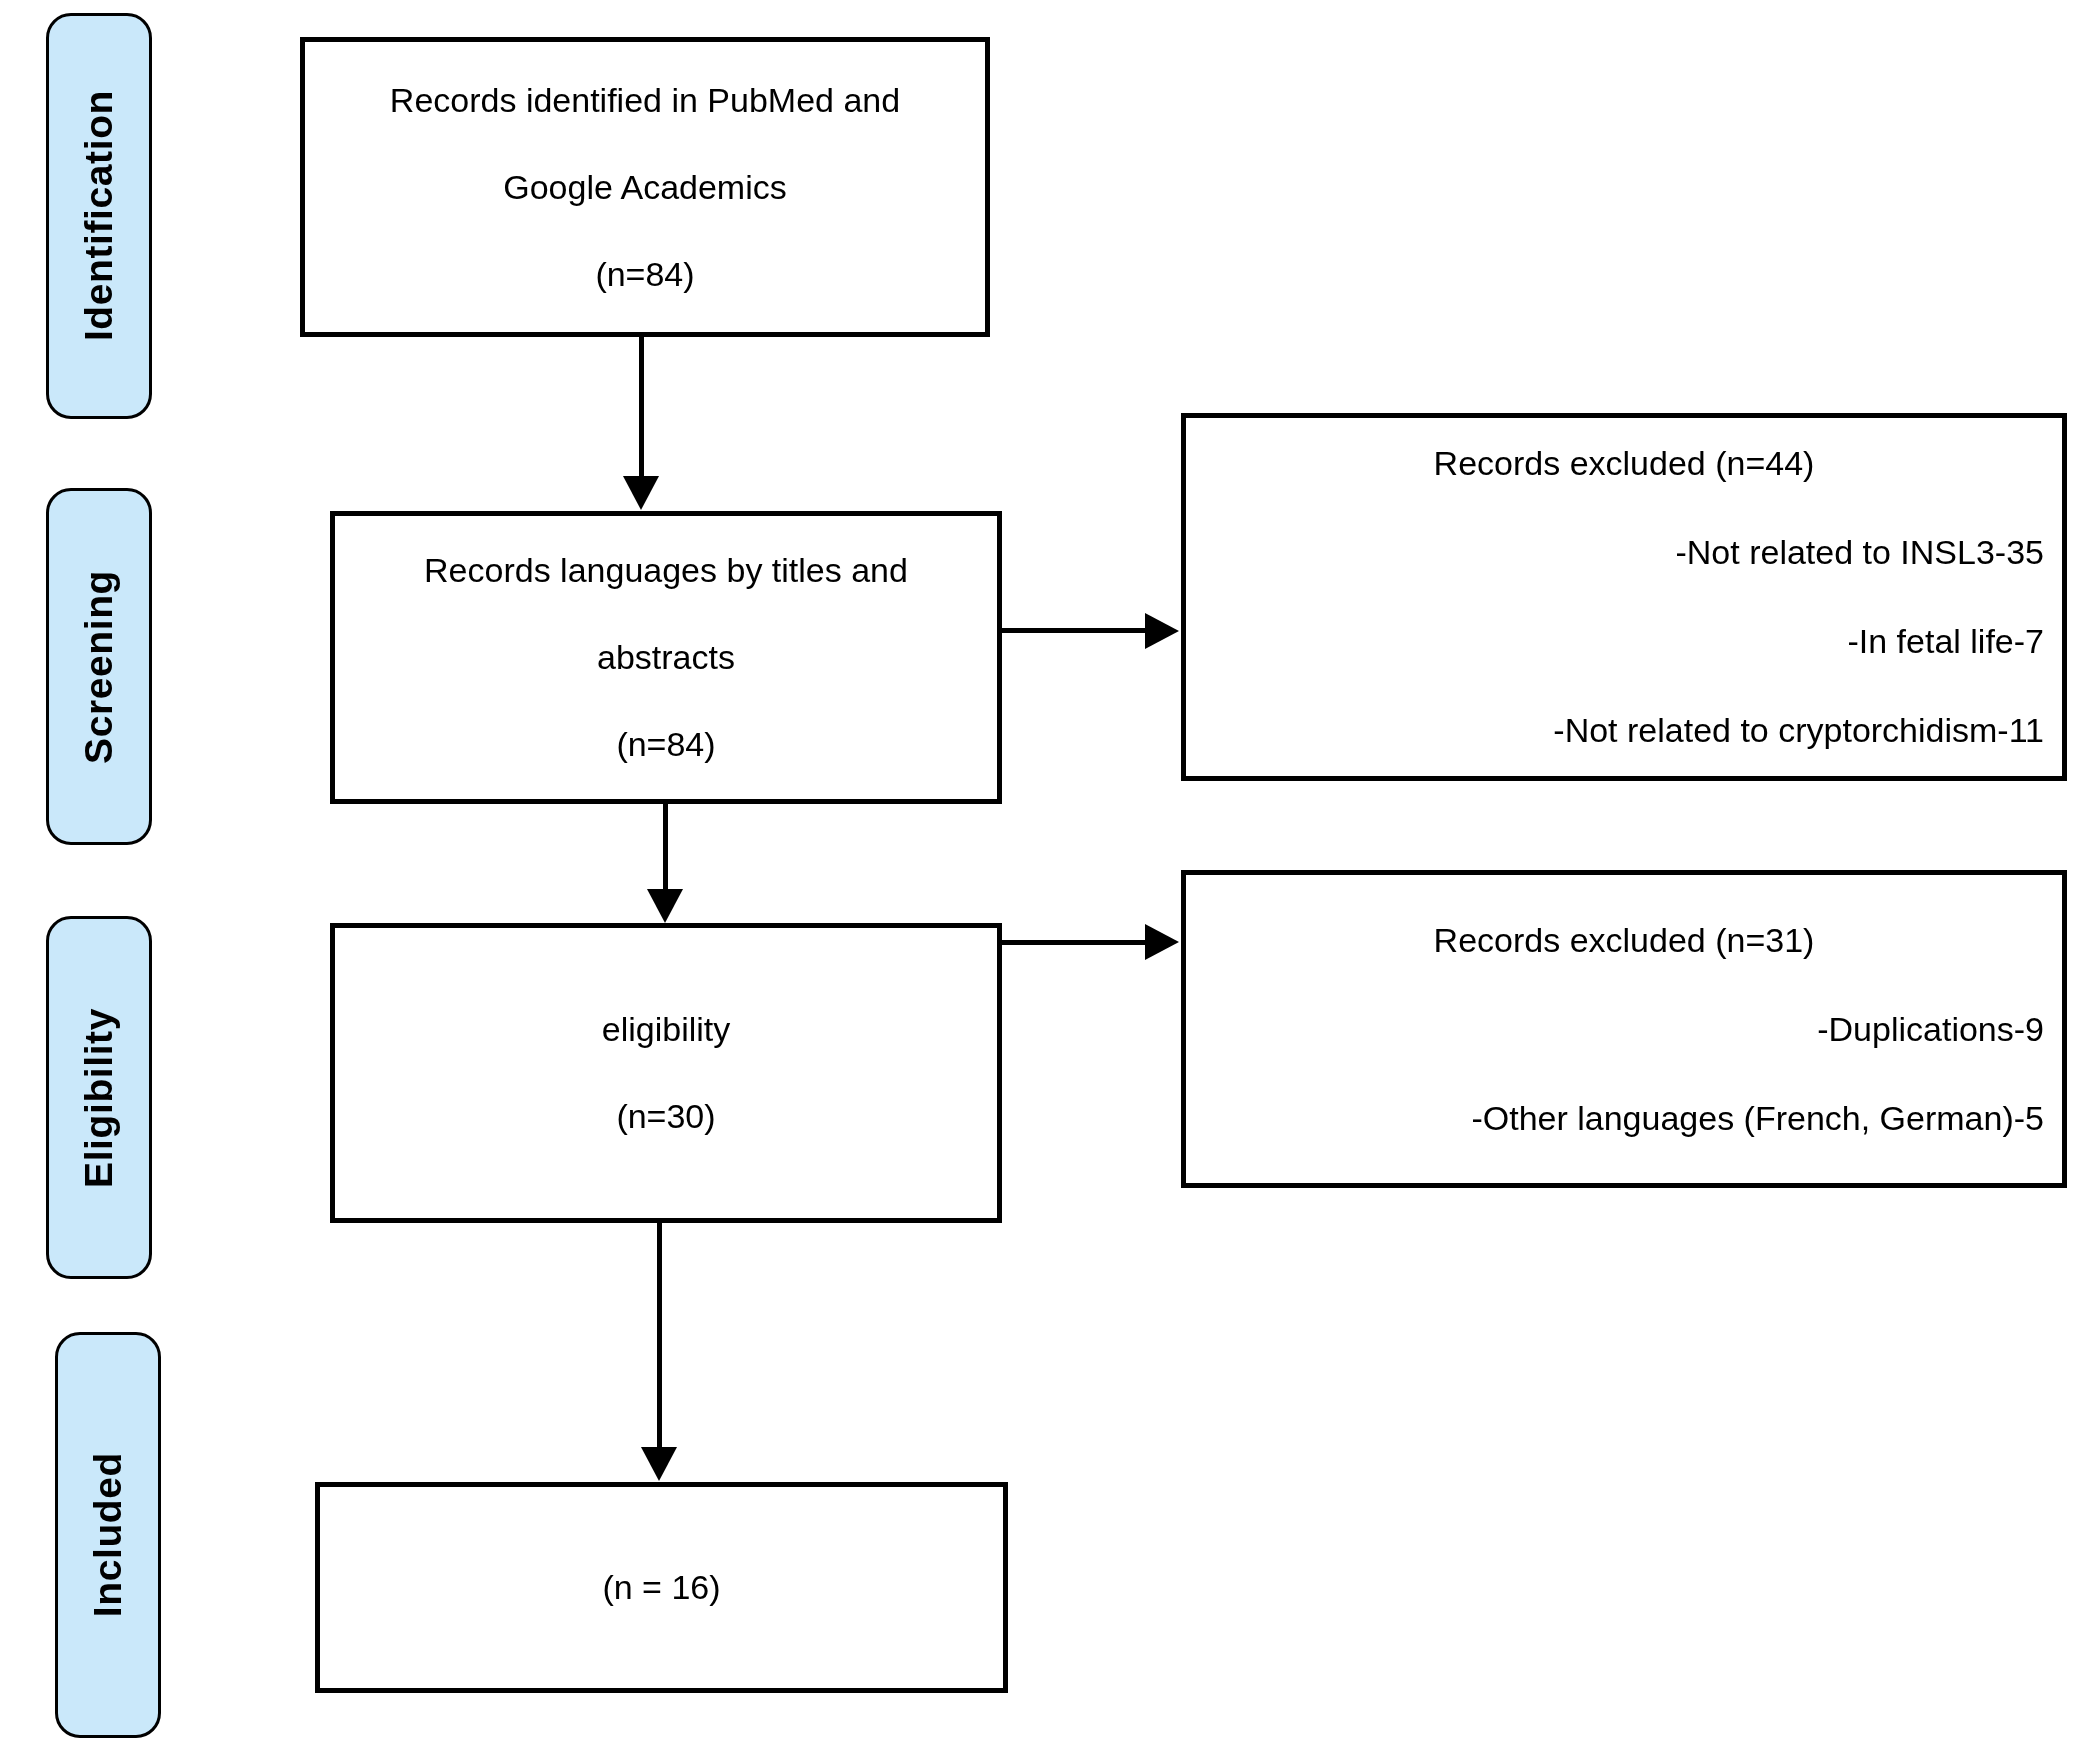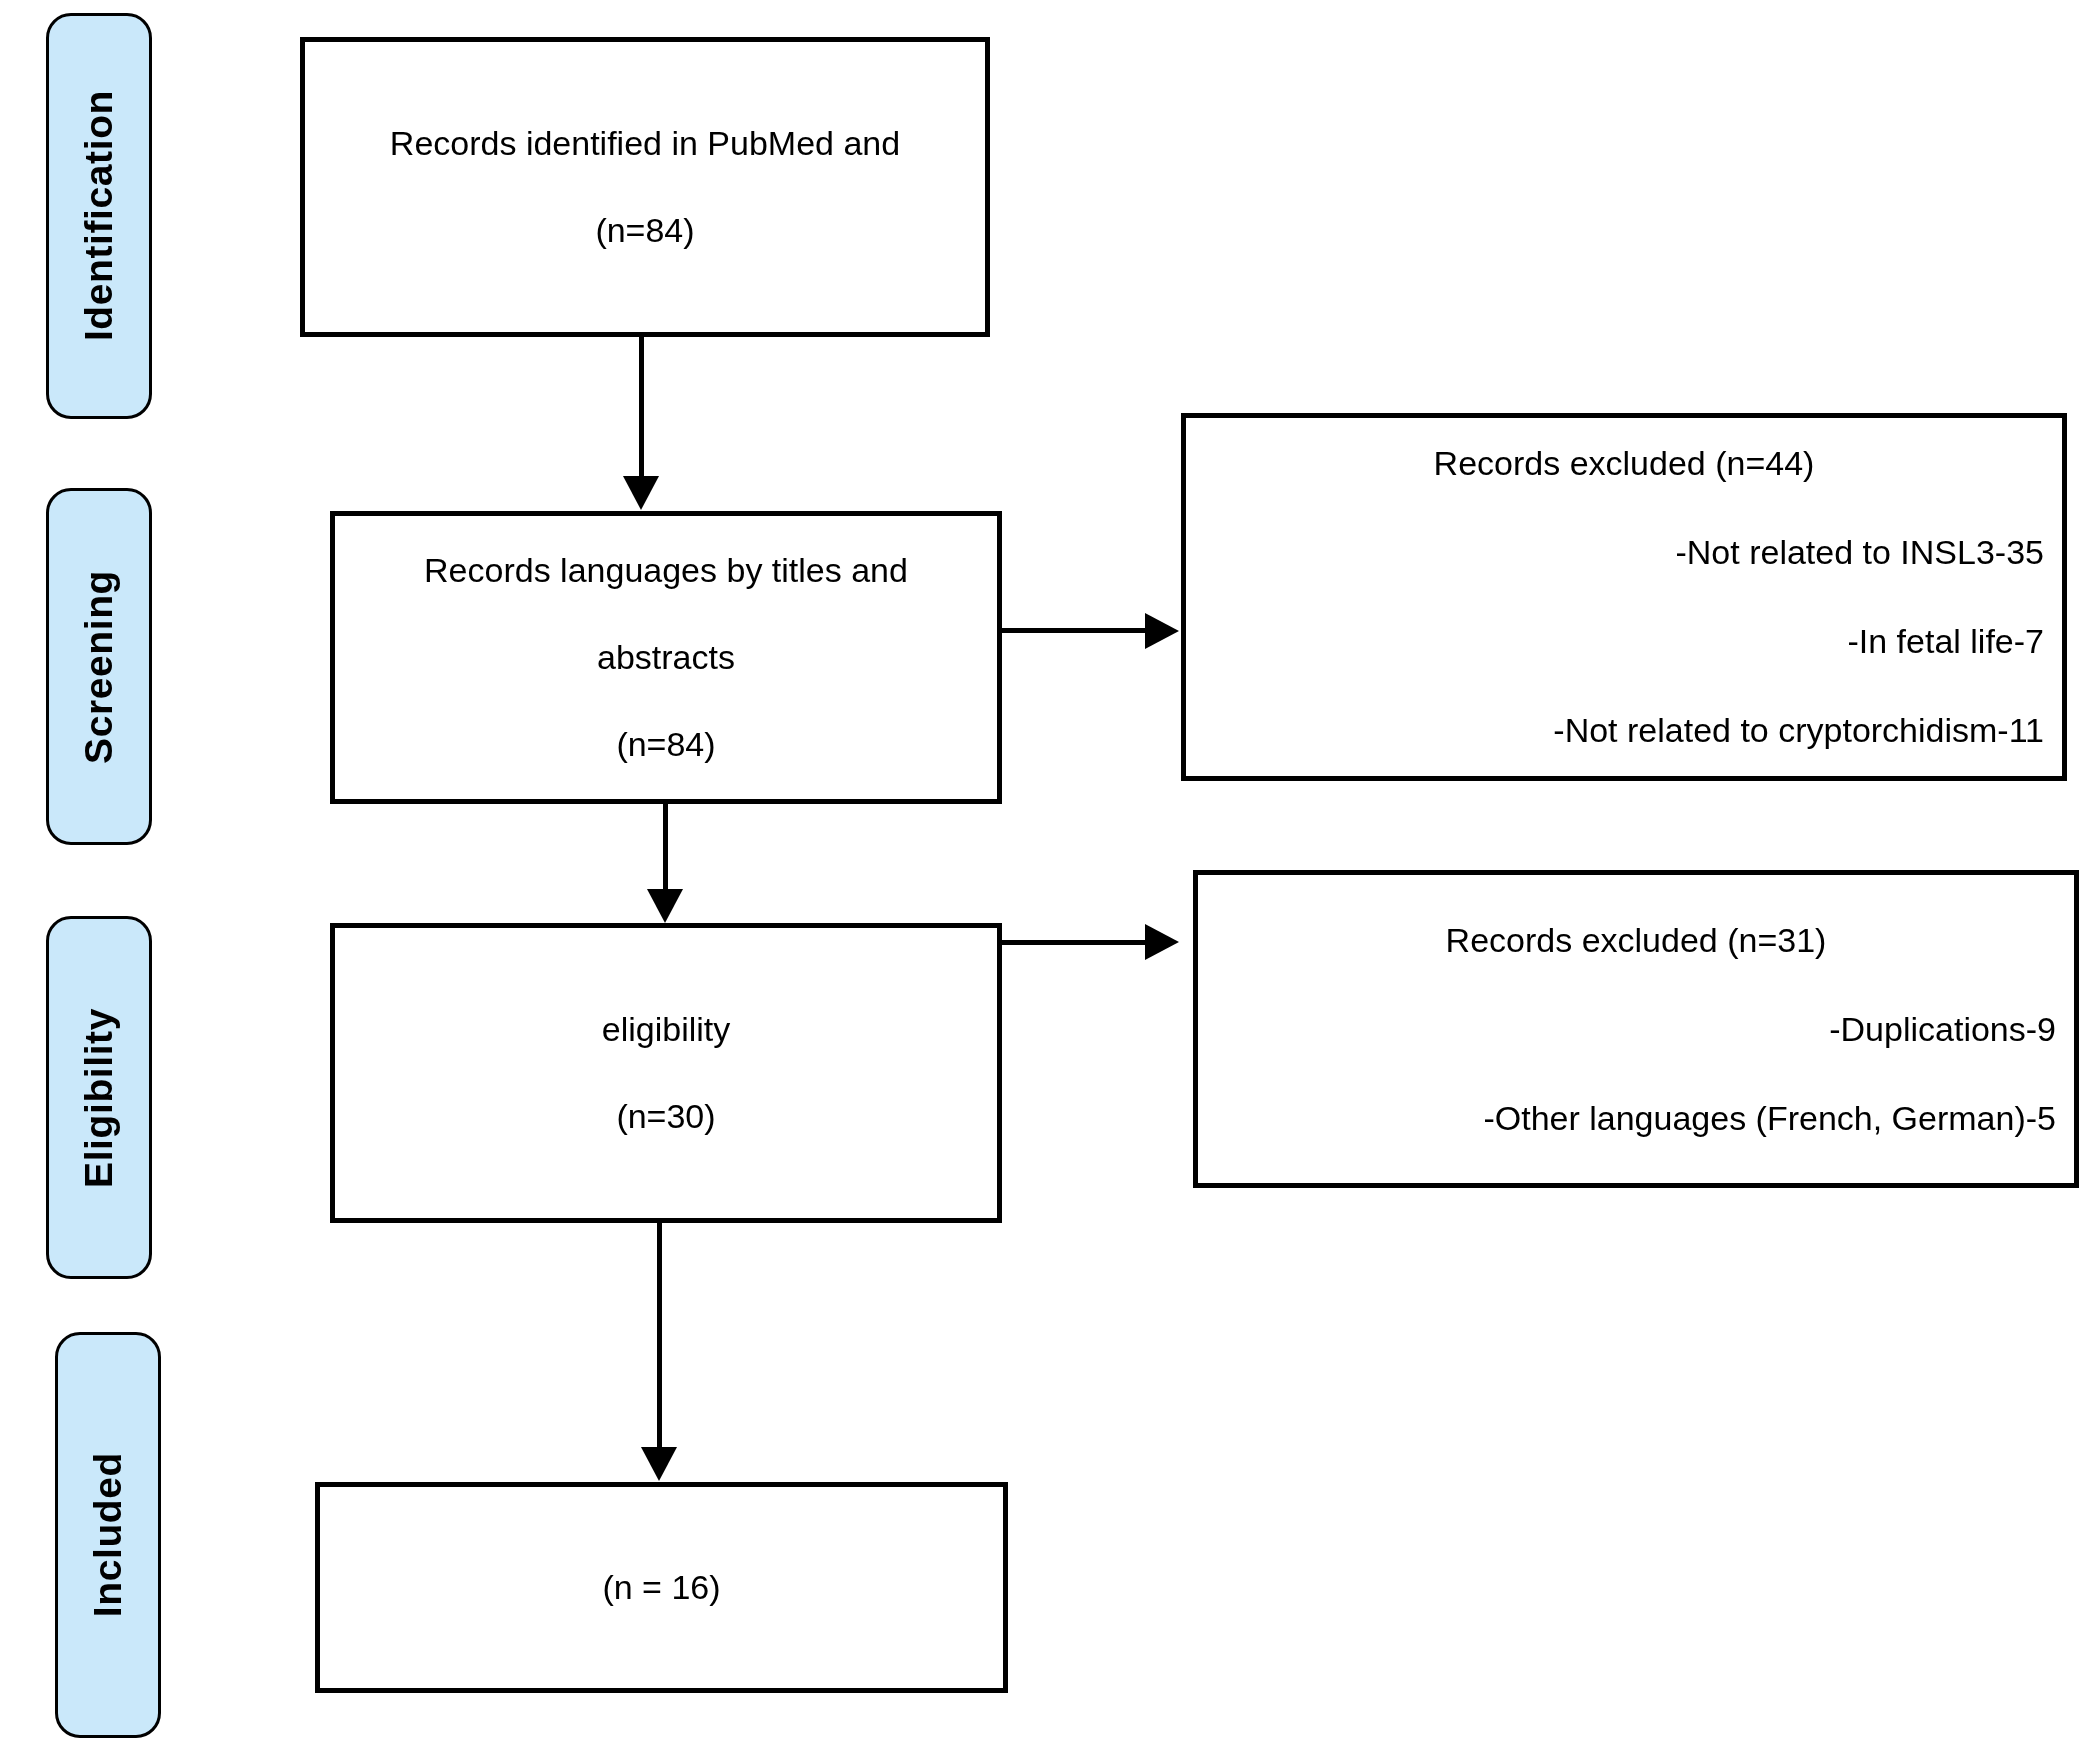--- a/index.html
+++ b/index.html
@@ -115,20 +115,21 @@
   <div class="stage-pill" style="top:916px; height:363px;">
     <span class="vtext">Eligibility</span>
   </div>
 
   <div class="stage-pill" style="top:1332px; height:406px; left:55px;">
     <span class="vtext">Included</span>
   </div>
 
   <div class="flow-box" style="left:300px; top:37px; width:690px; height:300px;">
     <div class="line">Records identified in PubMed and</div>
+    <div class="line">Google Academics</div>
     <div class="line">(n=84)</div>
   </div>
 
   <div class="flow-box" style="left:330px; top:511px; width:672px; height:293px;">
     <div class="line">Records languages by titles and</div>
     <div class="line">abstracts</div>
     <div class="line">(n=84)</div>
   </div>
 
   <div class="flow-box" style="left:330px; top:923px; width:672px; height:300px;">
@@ -140,21 +141,21 @@
     <div class="line">(n = 16)</div>
   </div>
 
   <div class="excl-box" style="left:1181px; top:413px; width:886px; height:368px;">
     <div class="excl-title">Records excluded (n=44)</div>
     <div class="excl-item">-Not related to INSL3-35</div>
     <div class="excl-item">-In fetal life-7</div>
     <div class="excl-item">-Not related to cryptorchidism-11</div>
   </div>
 
-  <div class="excl-box" style="left:1181px; top:870px; width:886px; height:318px;margin-left:12px;">
+  <div class="excl-box" style="left:1181px; top:870px; width:886px; height:318px;">
     <div class="excl-title">Records excluded (n=31)</div>
     <div class="excl-item">-Duplications-9</div>
     <div class="excl-item">-Other languages (French, German)-5</div>
   </div>
 
   <div class="vline" style="left:639px; top:337px; height:140px;"></div>
   <div class="head-down" style="left:623px; top:476px;"></div>
 
   <div class="vline" style="left:663px; top:804px; height:87px;"></div>
   <div class="head-down" style="left:647px; top:889px;"></div>

